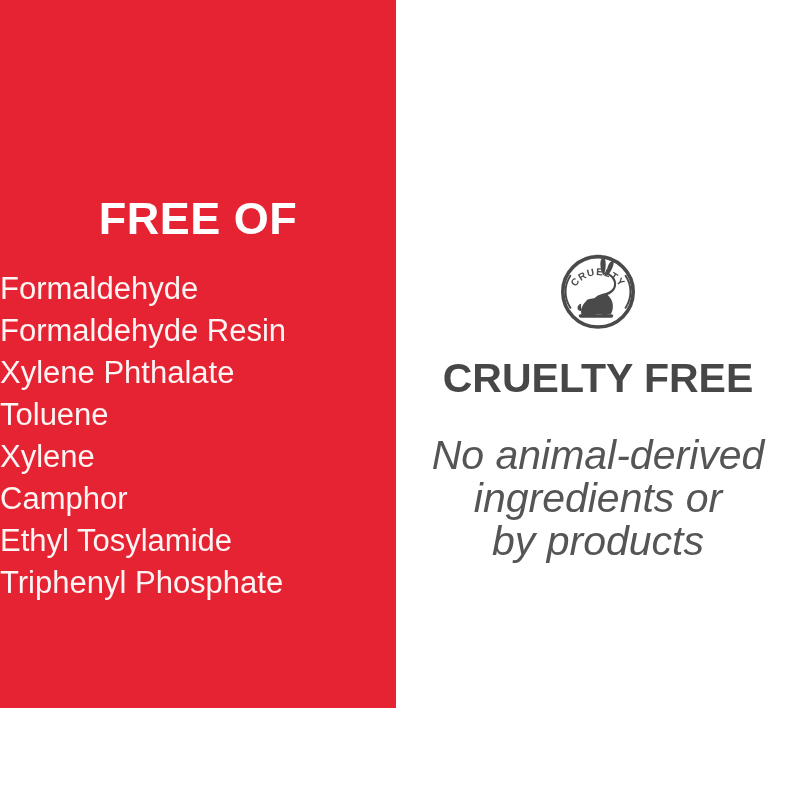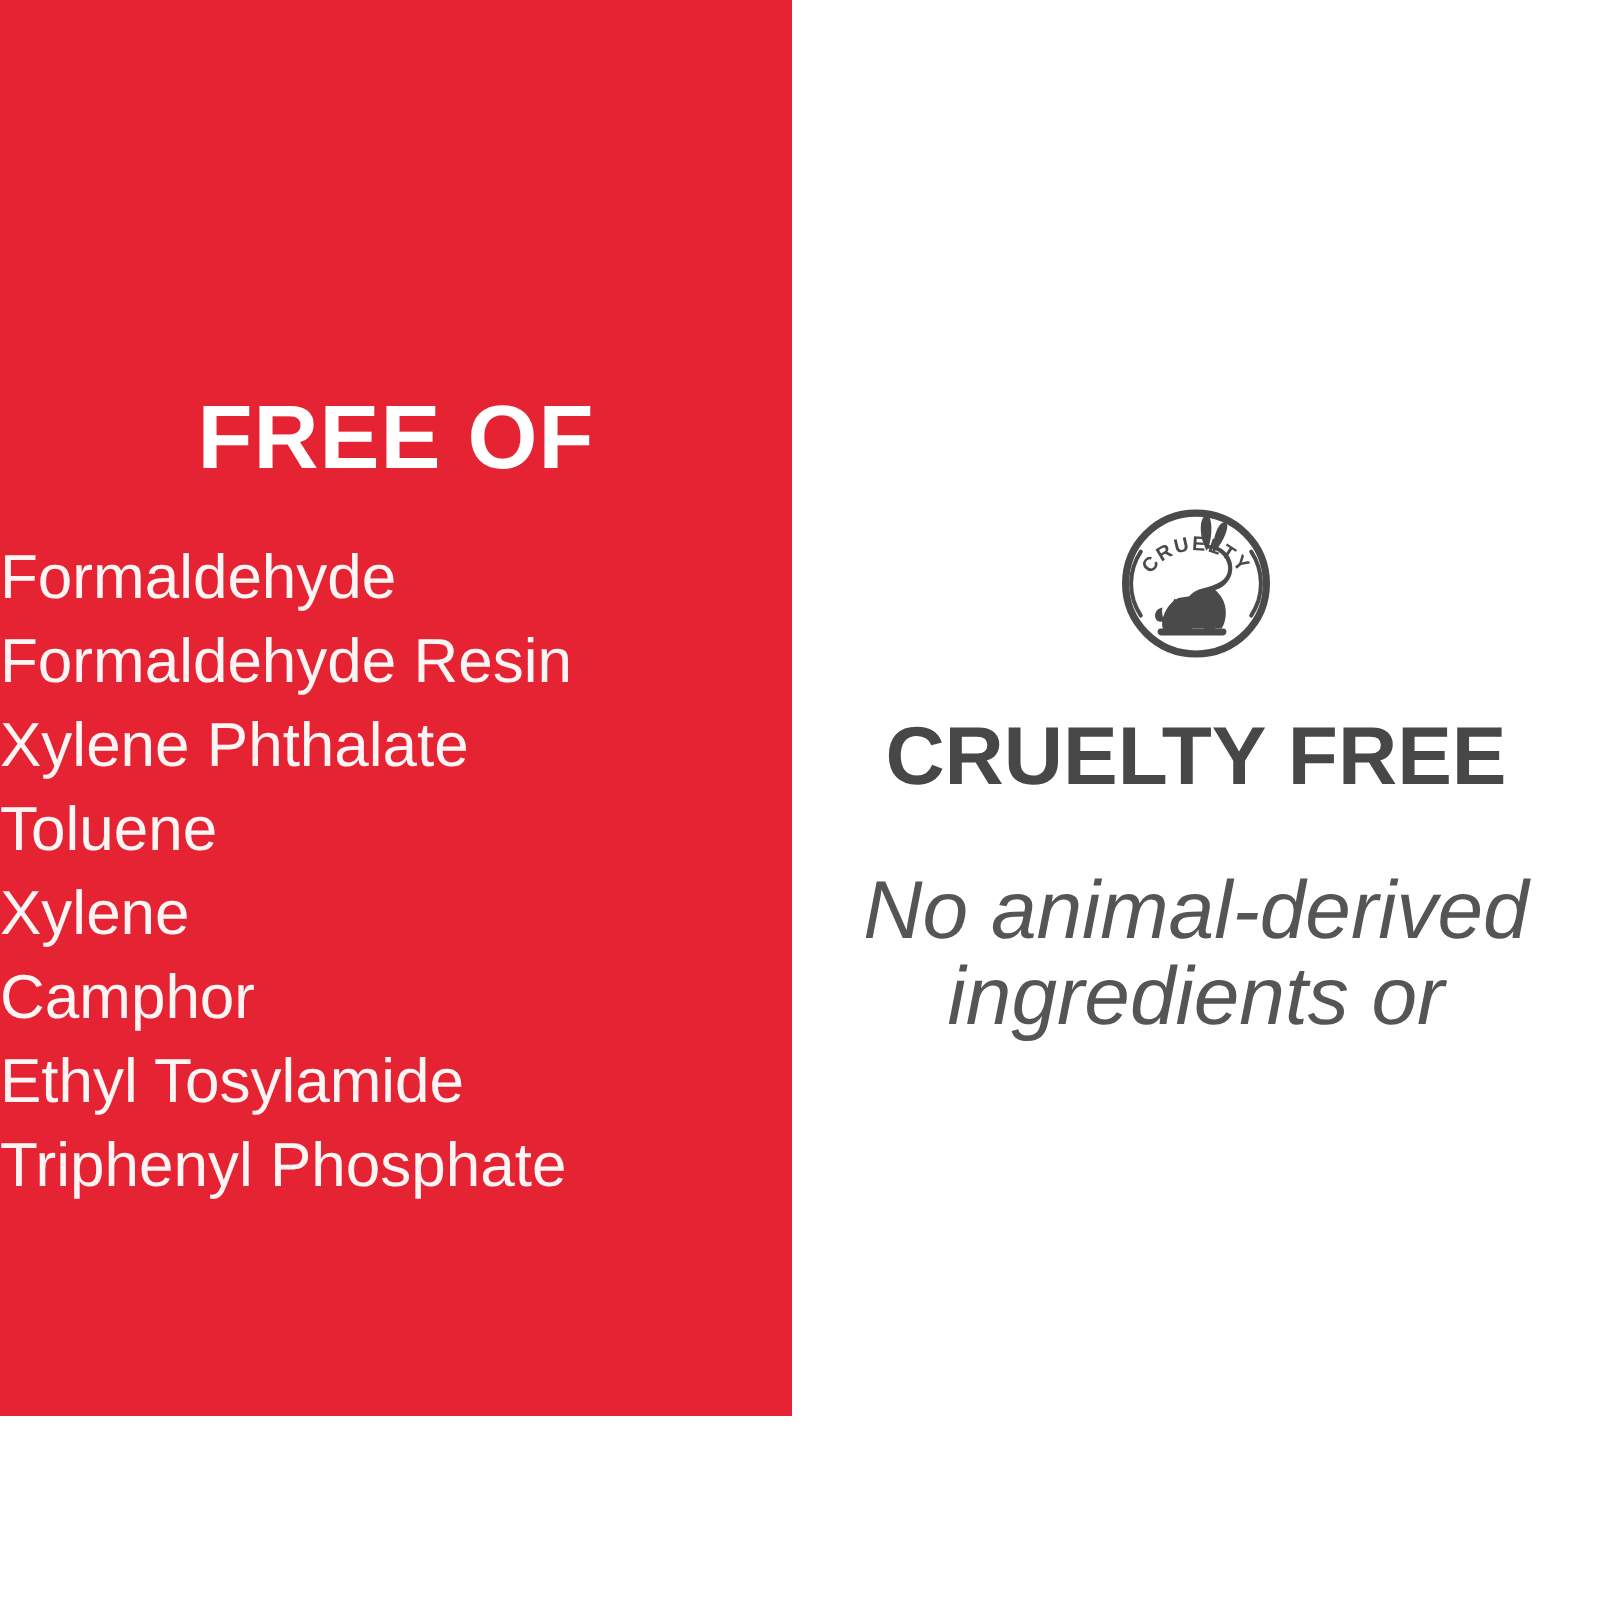--- a/index.html
+++ b/index.html
@@ -215,17 +215,18 @@
           <ellipse cx="131" cy="74" rx="5.5" ry="6.5" fill="#ffffff"></ellipse>
         </g>
       </svg>
     </div>
 
     <div class="cf-heading">CRUELTY FREE</div>
 
     <ul class="cf-body">
       <li>No animal-derived</li>
       <li>ingredients or</li>
+      <li>by products</li>
     </ul>
 
   </div>
 
 </div>
 
 </body></html>

